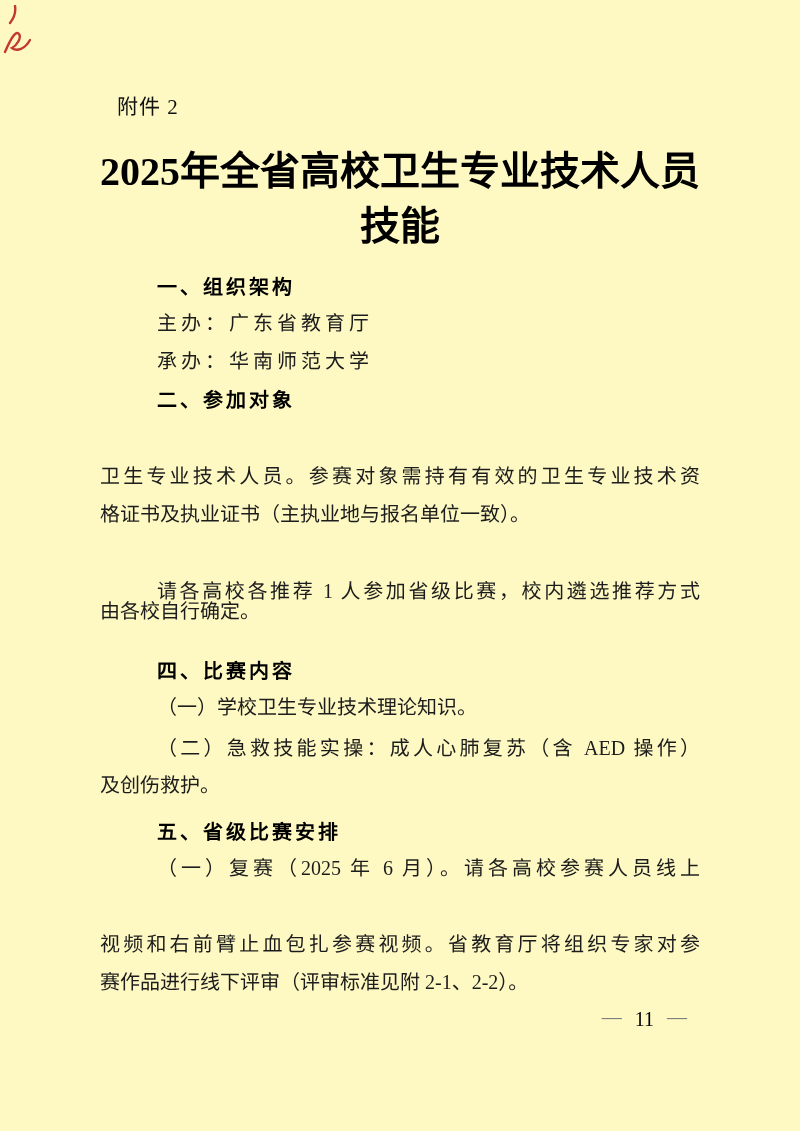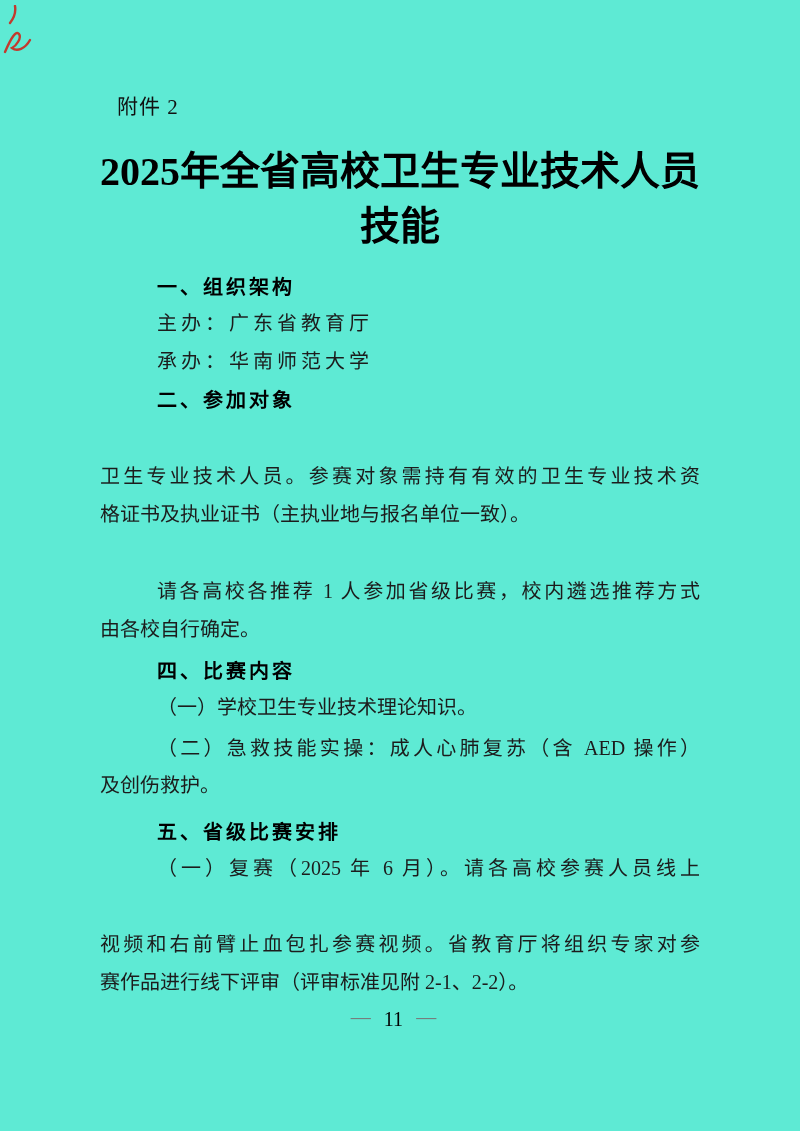--- a/index.html
+++ b/index.html
@@ -1,20 +1,20 @@
 <!DOCTYPE html>
 <html lang="zh-CN"><head>
 <meta charset="utf-8">
 <style>
   html, body { margin: 0; padding: 0; background: #ffffff; }
   .page {
     position: relative;
     width: 800px;
     height: 1131px;
-    background: #5eead4;
+    background: #fef9c3;
     overflow: hidden;
     font-family: "Liberation Serif", "DejaVu Serif", serif;
     color: #1c1c1c;
   }
   .attachment-label {
     position: absolute;
     left: 117px;
     top: 90px;
     font-size: 21px;
     letter-spacing: 1px;
@@ -50,21 +50,21 @@
   .indent { text-indent: 57px; }
   .fill { text-align: justify; text-align-last: justify; }
   .spaced { padding-left: 57px; letter-spacing: 4px; }
   .pagenum {
     position: absolute;
     top: 1008px;
     left: 100px;
     width: 600px;
     box-sizing: border-box;
     padding-right: 13px;
-    text-align: center;
+    text-align: right;
     font-size: 20px;
     color: #000000;
   }
   .pagenum .dash { color: #777777; position: relative; top: -2px; }
   .pagenum .num { margin: 0 8px; }
   .red-mark { position: absolute; }
   .red-mark-1 { left: 8px; top: 5px; }
   .red-mark-2 { left: 3px; top: 27px; }
 </style>
 </head>
@@ -87,21 +87,21 @@
 
   <div class="dline heading" style="top:272px">一、组织架构</div>
   <div class="dline body spaced" style="top:308px">主办：广东省教育厅</div>
   <div class="dline body spaced" style="top:346px">承办：华南师范大学</div>
 
   <div class="dline heading" style="top:385px">二、参加对象</div>
   <div class="dline body fill" style="top:461px">卫生专业技术人员。参赛对象需持有有效的卫生专业技术资</div>
   <div class="dline body" style="top:499px">格证书及执业证书（主执业地与报名单位一致）。</div>
 
   <div class="dline body indent fill" style="top:576px">请各高校各推荐 1 人参加省级比赛，校内遴选推荐方式</div>
-  <div class="dline body" style="top:614px">由各校自行确定。</div>
+  <div class="dline body" style="top:596px">由各校自行确定。</div>
 
   <div class="dline heading" style="top:656px">四、比赛内容</div>
   <div class="dline body indent" style="top:692px">（一）学校卫生专业技术理论知识。</div>
   <div class="dline body indent fill" style="top:733px">（二）急救技能实操：成人心肺复苏（含 AED 操作）</div>
   <div class="dline body" style="top:770px">及创伤救护。</div>
 
   <div class="dline heading" style="top:817px">五、省级比赛安排</div>
   <div class="dline body indent fill" style="top:853px">（一）复赛（2025 年 6 月）。请各高校参赛人员线上</div>
   <div class="dline body fill" style="top:929px">视频和右前臂止血包扎参赛视频。省教育厅将组织专家对参</div>
   <div class="dline body" style="top:967px">赛作品进行线下评审（评审标准见附 2-1、2-2）。</div>

